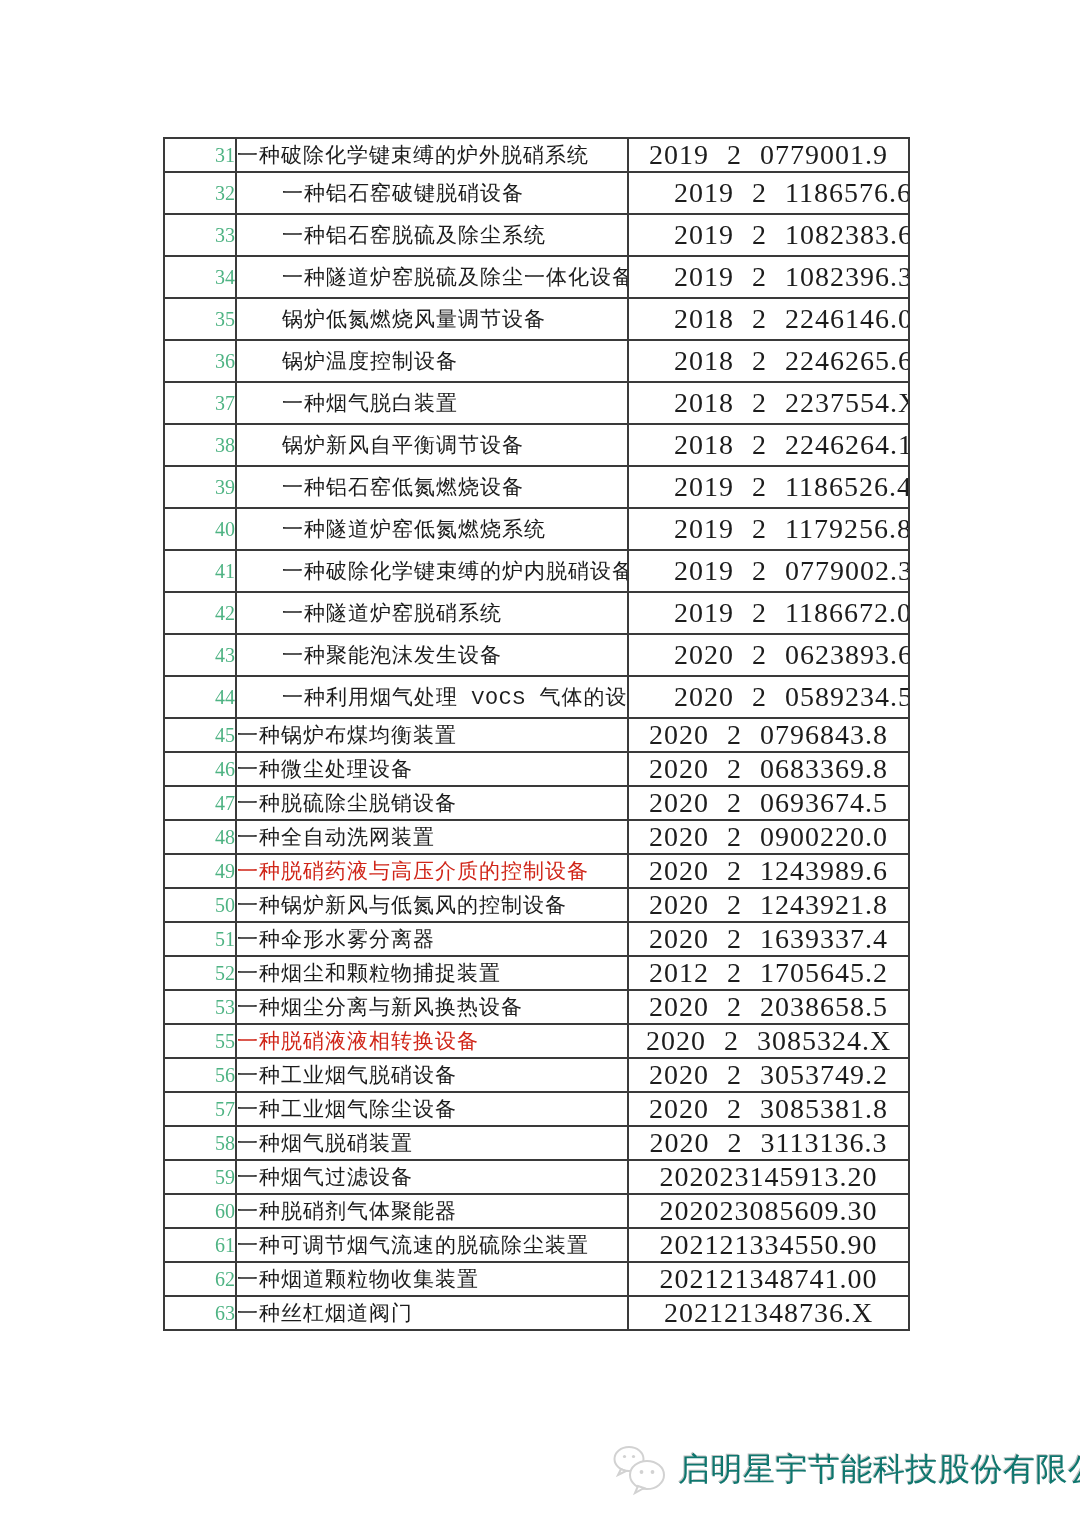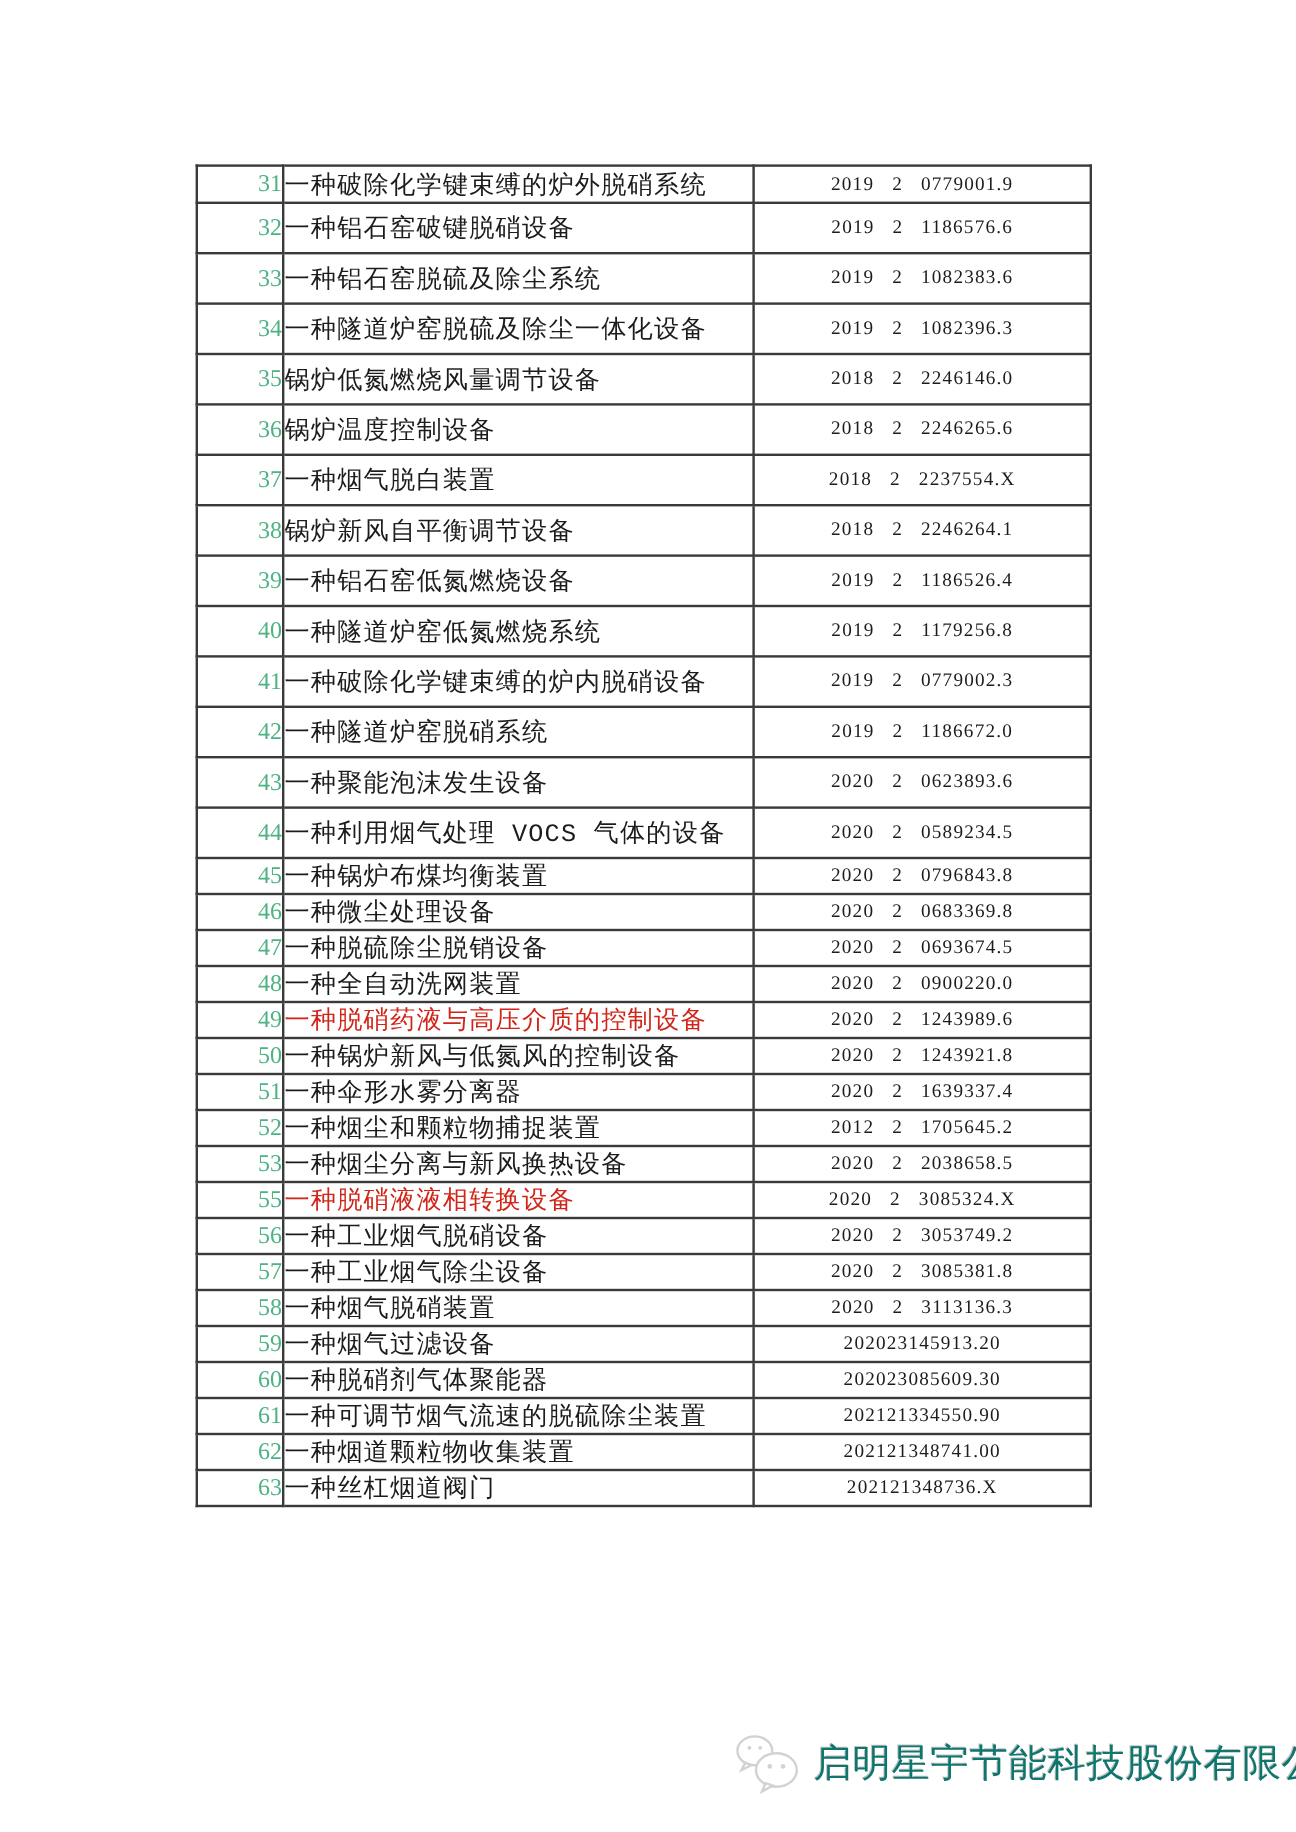--- a/index.html
+++ b/index.html
@@ -16,38 +16,38 @@
     table-layout:fixed;
     width:745px;
   }
   .patent-table td{
     border:2px solid #3a3a3a;
     padding:0;
     overflow:hidden;
     white-space:nowrap;
   }
   .row-first td{height:29px;}
-  .row-tall  td{height:40px;}
+  .row-tall  td{height:40px;padding-left:45px;}
   .row-short td{height:27px;}
   .c-idx{
     text-align:right;
     color:var(--idx-green,#4eb383);
     font-size:20px;
   }
   .c-name{
     padding-left:18px;
     color:#1c1c1c;
     font-size:21px;
     letter-spacing:1px;
     font-family:Liberation Mono, monospace;
   }
   .c-no{
     text-align:center;
     color:#1c1c1c;
-    font-size:16px;
+    font-size:28px;
     word-spacing:10px;
     letter-spacing:1px;
   }
   tr.hl .c-name{color:var(--hl-red,#d02518);margin-left:24px;}
   .watermark{
     position:absolute;left:612px;top:1444px;
     display:flex;align-items:center;gap:10px;
     user-select:none;
   }
   .watermark .wm-text{

